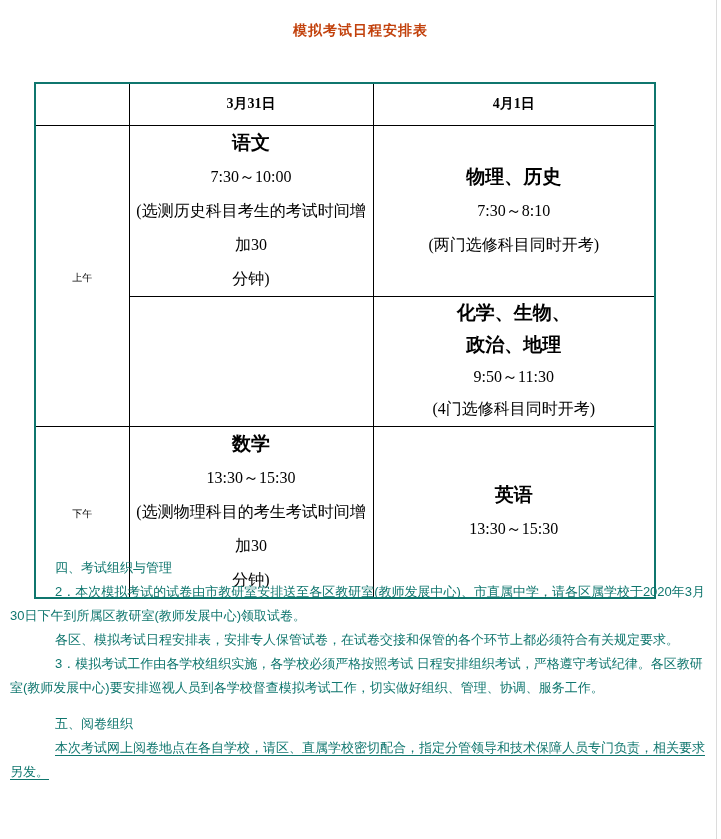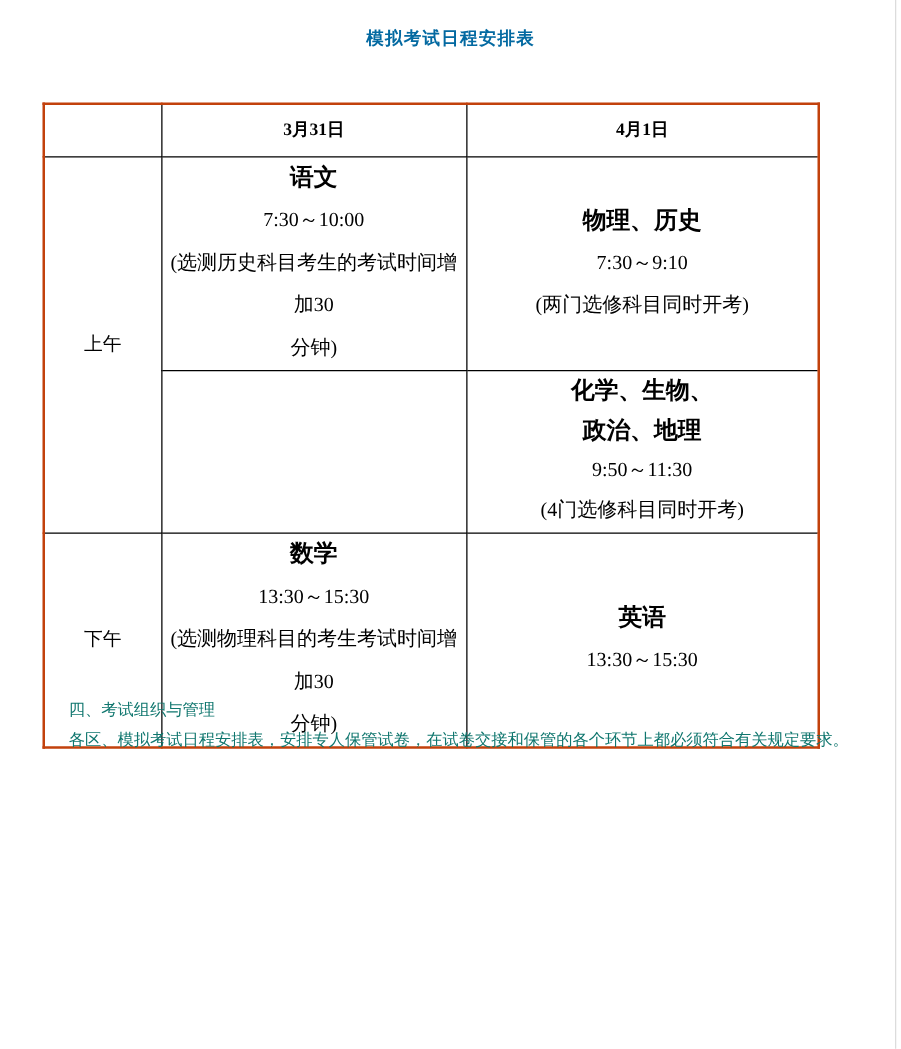--- a/index.html
+++ b/index.html
@@ -6,51 +6,51 @@
   html, body { background: #ffffff; }
   body {
     width: 721px; height: 839px;
     position: relative;
     font-family: "Liberation Sans", sans-serif;
     overflow: hidden;
   }
   .page-title {
     position: absolute; top: 22px; left: 0; width: 721px;
     text-align: center;
-    font-size: 14px; font-weight: bold; color: #0369a1;
+    font-size: 14px; font-weight: bold; color: #c2410c;
     letter-spacing: 1px;
   }
   
   table.schedule {
     position: absolute; left: 34px; top: 82px;
     width: 620px;
     border-collapse: collapse;
     table-layout: fixed;
     font-family: "Liberation Serif", serif;
     color: #000;
   }
   table.schedule td {
     border: 1px solid #000;
     vertical-align: middle;
     text-align: center;
     padding: 0;
   }
-  table.schedule { border: 2px solid #c2410c; }
+  table.schedule { border: 2px solid #0f766e; }
   col.c1 { width: 94px; }
   col.c2 { width: 244px; }
   col.c3 { width: 282px; }
   tr.r-head  td { height: 42px; }
   tr.r-morn1 td { height: 145px; }
   tr.r-morn2 td { height: 130px; }
   tr.r-noon  td { height: 138px; }
   .date-head { font-weight: bold; font-size: 14px; }
   .cell-line { line-height: 34px; font-size: 16px; }
   .compact .cell-line { line-height: 32px; text-align: center; }
   .subject { font-weight: bold; font-size: 19px; }
-  .row-label { font-size: 15px; }
+  .row-label { font-size: 10px; }
   
   .doc-body {
     position: absolute; left: 0; top: 556px; width: 721px;
     padding: 0 12px 0 10px;
     font-size: 13px; line-height: 24px;
     color: #0f766e;
   }
   .doc-body p { text-indent: 45px; }
   .spacer-before { margin-top: 12px; }
   .underlined { text-decoration: underline; text-underline-offset: 3px; }
@@ -81,21 +81,21 @@
       <span class="row-label">上午</span>
     </td>
     <td>
       <div class="cell-line subject">语文</div>
       <div class="cell-line">7:30～10:00</div>
       <div class="cell-line">(选测历史科目考生的考试时间增加30</div>
       <div class="cell-line">分钟)</div>
     </td>
     <td>
       <div class="cell-line subject">物理、历史</div>
-      <div class="cell-line">7:30～9:10</div>
+      <div class="cell-line">7:30～8:10</div>
       <div class="cell-line">(两门选修科目同时开考)</div>
     </td>
   </tr>
   <tr class="r-morn2">
     <td></td>
     <td class="compact">
       <div class="cell-line subject">化学、生物、</div>
       <div class="cell-line subject">政治、地理</div>
       <div class="cell-line">9:50～11:30</div>
       <div class="cell-line">(4门选修科目同时开考)</div>
@@ -114,16 +114,20 @@
     <td>
       <div class="cell-line subject">英语</div>
       <div class="cell-line">13:30～15:30</div>
     </td>
   </tr>
 </tbody>
   </table>
 
 <div class="doc-body">
   <p>四、考试组织与管理</p>
+  <p>2．本次模拟考试的试卷由市教研室安排送至各区教研室(教师发展中心)、市直属中学，请各区属学校于2020年3月30日下午到所属区教研室(教师发展中心)领取试卷。</p>
   <p>各区、模拟考试日程安排表，安排专人保管试卷，在试卷交接和保管的各个环节上都必须符合有关规定要求。</p>
+  <p>3．模拟考试工作由各学校组织实施，各学校必须严格按照考试 日程安排组织考试，严格遵守考试纪律。各区教研室(教师发展中心)要安排巡视人员到各学校督查模拟考试工作，切实做好组织、管理、协调、服务工作。</p>
+  <p class="spacer-before">五、阅卷组织</p>
+  <p class="underlined">本次考试网上阅卷地点在各自学校，请区、直属学校密切配合，指定分管领导和技术保障人员专门负责，相关要求另发。</p>
 </div>
 
 <div class="window-edge"></div>
 
 </body></html>

